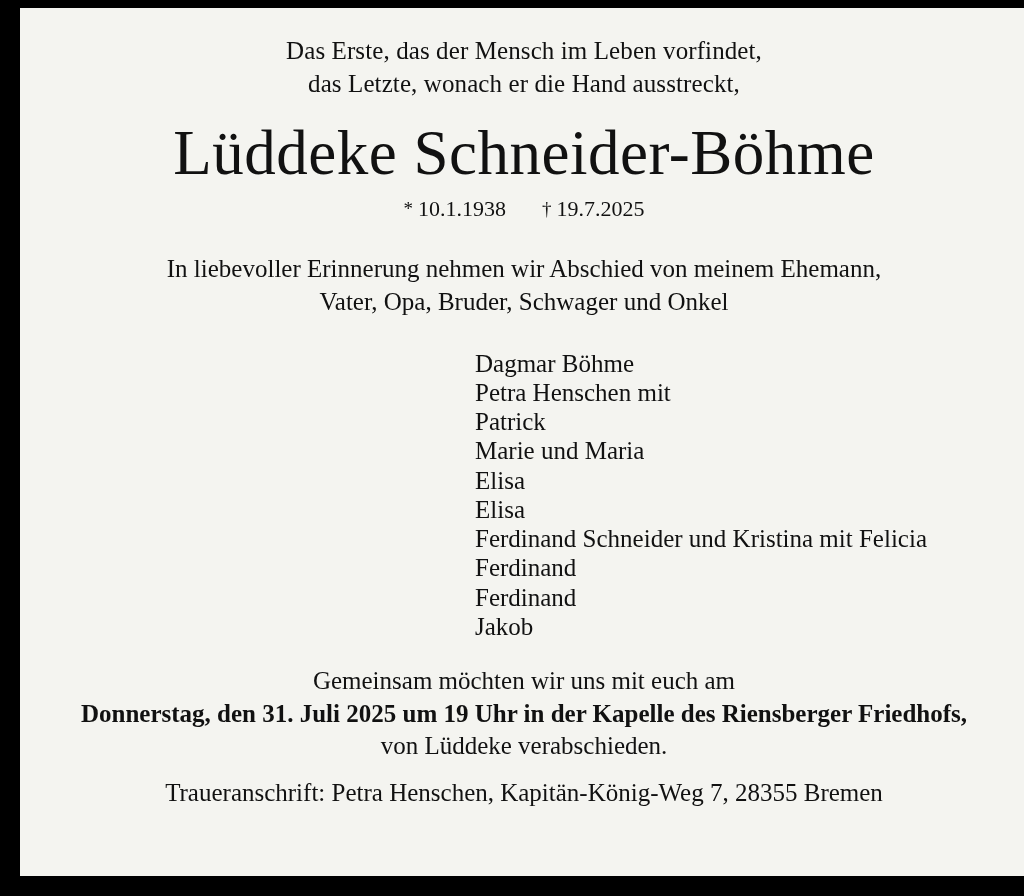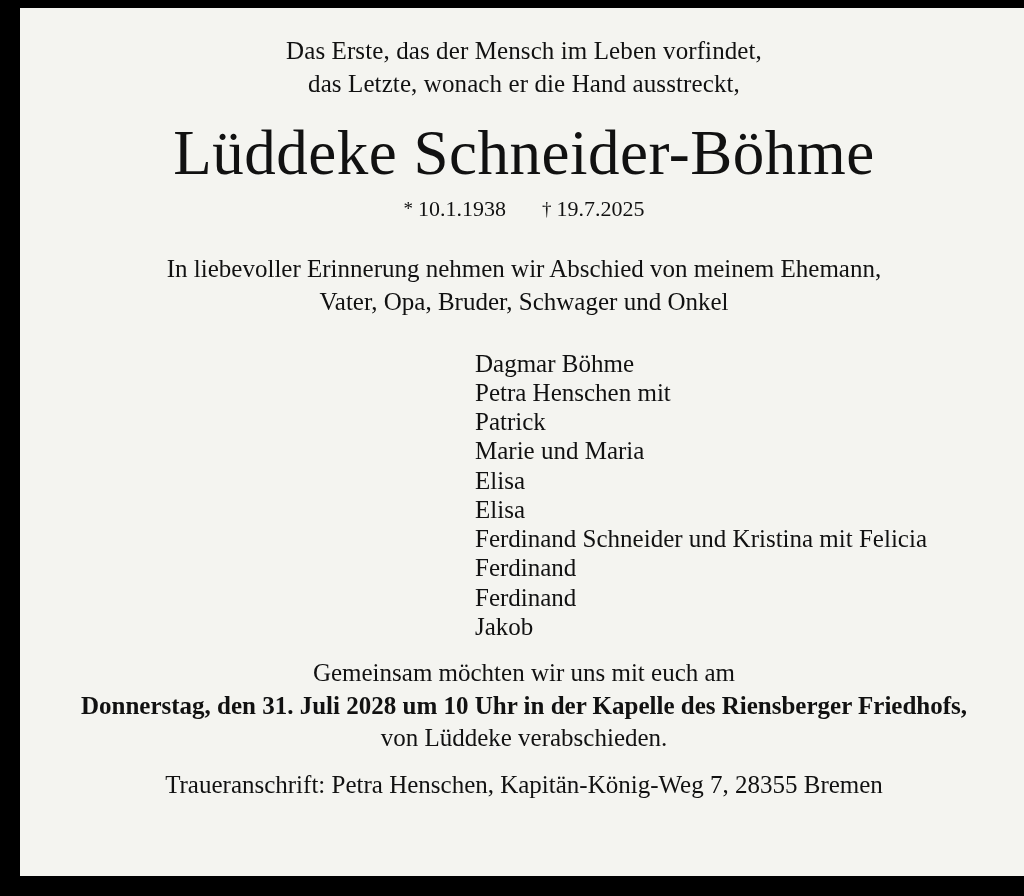--- a/index.html
+++ b/index.html
@@ -73,21 +73,21 @@
     flex-direction: column;
     align-items: flex-start;
     padding-left: 425px;
     box-sizing: border-box;
     font-size: 25px;
     line-height: 1.17;
   }
   .mourners .group {
   }
   .mourners .group:last-child {
-    margin-bottom: 4px;
+    margin-bottom: 12px;
   }
   .mourners .line {
     white-space: nowrap;
   }
   .closing {
     margin-top: 12px;
     text-align: center;
     font-size: 25px;
     line-height: 1.3;
   }
@@ -139,19 +139,19 @@
     <div class="group">
       <div class="line">Ferdinand Schneider und Kristina mit Felicia</div>
       <div class="line">Ferdinand</div>
       <div class="line">Ferdinand</div>
       <div class="line">Jakob</div>
     </div>
   </div>
 
   <div class="closing">
     <div class="line">Gemeinsam möchten wir uns mit euch am</div>
-    <div class="bold">Donnerstag, den 31. Juli 2028 um 10 Uhr in der Kapelle des Riensberger Friedhofs,</div>
+    <div class="bold">Donnerstag, den 31. Juli 2025 um 19 Uhr in der Kapelle des Riensberger Friedhofs,</div>
     <div class="line">von Lüddeke verabschieden.</div>
   </div>
 
   <div class="address">Traueranschrift: Petra Henschen, Kapitän-König-Weg 7, 28355 Bremen</div>
 
 </div>
 
 </body></html>

